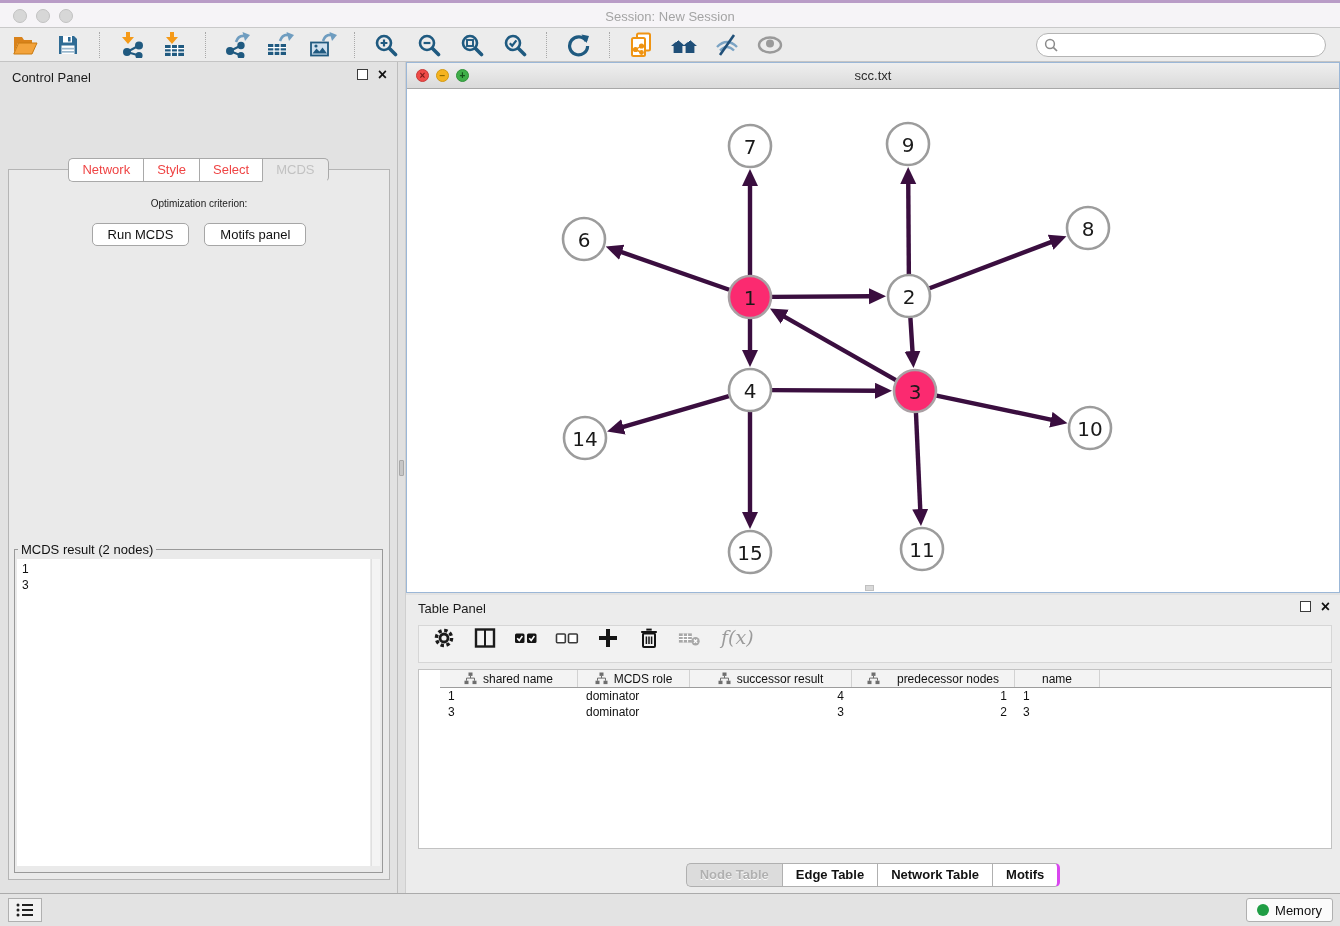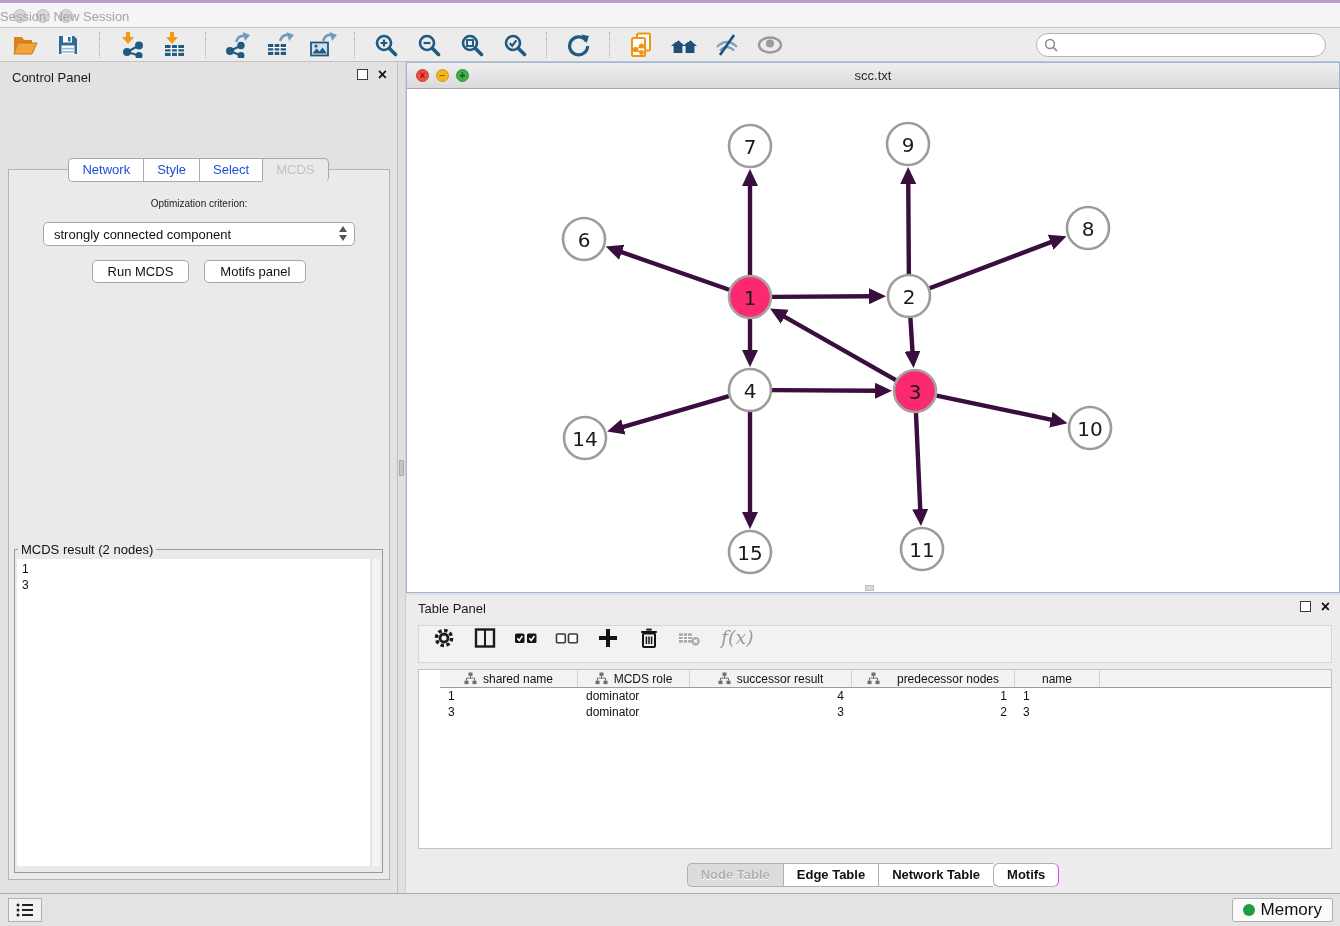--- a/index.html
+++ b/index.html
@@ -6,21 +6,21 @@
   html,body { width:1340px; height:926px; }
   body { font-family:"Liberation Sans", sans-serif; background:#e2e2e2; overflow:hidden; }
   .app { position:absolute; inset:0; width:1340px; height:926px; background:#e2e2e2; }
 
   
   .titlebar { position:absolute; top:0; left:0; right:0; height:28px; background:#f6f4f7;
     border-top:3px solid #b99cc7; border-bottom:1px solid #c9c9c9; }
   .traffic { position:absolute; top:6px; left:13px; display:flex; gap:9px; }
   .tl-dot { width:14px; height:14px; border-radius:50%; background:#d7d7d7; border:1px solid #c2c2c2; }
   .win-title { position:absolute; top:0; left:0; right:0; height:25px; line-height:27px;
-    font-size:13px; color:#a4a4a4; }
+    text-align:center; font-size:13px; color:#a4a4a4; }
 
   
   .toolbar { position:absolute; top:28px; left:0; right:0; height:34px; background:#ececec;
     border-bottom:1px solid #c4c4c4; display:flex; align-items:center; padding:0 10px; gap:13px; }
   .tb-sep { width:0; height:26px; border-left:1px dotted #a9a9a9; margin:0 3px; }
   .ticon { display:flex; align-items:center; justify-content:center; width:30px; height:28px; cursor:default; }
   .ticon svg { display:block; }
   .search-wrap { margin-left:auto; margin-right:4px; position:relative; }
   .search-input { width:290px; height:24px; border:1px solid #b4b4b4; border-radius:12px;
     background:#fff; padding:0 10px 0 26px; font-size:13px; outline:none; }
@@ -28,21 +28,21 @@
 
   
   .control-panel { position:absolute; top:62px; left:0; width:397px; bottom:33px; background:#e2e2e2; }
   .panel-hdr { position:absolute; top:0; left:0; right:0; height:32px; }
   .panel-hdr-title { position:absolute; left:12px; top:8px; font-size:13px; color:#1a1a1a; }
   .hdr-icons { position:absolute; right:10px; top:7px; display:flex; gap:10px; align-items:center; }
   .float-ic { width:11px; height:11px; border:1.6px solid #3c3c3c; background:#fff; }
   .close-ic { font-size:16px; font-weight:bold; color:#111; line-height:11px; }
 
   .cp-tabs { position:absolute; top:96px; left:0; right:0; display:flex; justify-content:center; z-index:2; }
-  .cp-tab { font-size:13px; padding:3px 13px 4px; background:#fff; border:1px solid #a9a9a9; border-right:none; color:#1d4ed8; }
+  .cp-tab { font-size:13px; padding:3px 13px 4px; background:#fff; border:1px solid #a9a9a9; border-right:none; color:#ef4444; }
   .cp-tab:first-child { border-top-left-radius:5px; border-bottom-left-radius:5px; }
   .cp-tab.active { background:#eaeaea; color:#c2c2c2; border-right:1px solid #a9a9a9;
     border-top-right-radius:5px; border-bottom-right-radius:5px; border-bottom-color:#eaeaea; }
   .cp-content { position:absolute; top:107px; left:8px; right:7px; bottom:13px;
     background:#eaeaea; border:1px solid #b5b5b5; }
   .opt-label { margin-top:28px; text-align:center; font-size:10px; color:#1a1a1a; }
   .select-row { display:flex; justify-content:center; margin-top:13px; }
   .cp-select { width:312px; height:24px; background:#fff; border:1px solid #a8a8a8; border-radius:5px;
     font-size:13px; color:#111; display:flex; align-items:center; padding-left:10px; position:relative; }
   .stepper { position:absolute; right:7px; top:3px; display:flex; flex-direction:column; gap:3px; }
@@ -94,29 +94,29 @@
   .th { display:flex; align-items:center; justify-content:center; gap:6px; border-right:1px solid #d2d2d2;
     color:#111; overflow:hidden; }
   .tr { display:flex; height:16px; align-items:center; }
   .td { padding:0 8px; overflow:hidden; color:#111; }
   .c0 { width:138px; } .c1 { width:112px; } .c2 { width:162px; } .c3 { width:163px;gap:17px; } .c4 { width:85px; }
   .ra { text-align:right; }
   .tp-tabs { position:absolute; bottom:6px; left:0; right:0; display:flex; justify-content:center; }
   .tp-tab { font-size:13px; font-weight:600; padding:3px 13px 4px; background:#fff;
     border:1px solid #b0b0b0; border-right:none; color:#111; }
   .tp-tab:first-child { border-top-left-radius:5px; border-bottom-left-radius:5px; }
-  .tp-tab:last-child { border-right:1px solid #d946ef; border-top-right-radius:5px; border-bottom-right-radius:5px;border-radius:6px; }
+  .tp-tab:last-child { border-right:3px solid #d946ef; border-top-right-radius:5px; border-bottom-right-radius:5px; }
   .tp-tab.active { background:#dcdcdc; color:#b0b0b0; text-shadow:0 1px 0 #fff; }
 
   
   .statusbar { position:absolute; bottom:0; left:0; right:0; height:33px; background:#e3e3e3; border-top:1px solid #ababab; }
   .sb-left-btn { position:absolute; left:8px; top:4px; width:34px; height:24px; background:#f2f2f2;
     border:1px solid #b0b0b0; display:flex; align-items:center; justify-content:center; }
   .memory-btn { position:absolute; right:7px; top:4px; height:24px; background:#fbfbfb; border:1px solid #b0b0b0;
-    border-radius:3px; display:flex; align-items:center; gap:6px; padding:0 10px; font-size:17px; color:#111; }
+    border-radius:3px; display:flex; align-items:center; gap:6px; padding:0 10px; font-size:13px; color:#111; }
   .mem-dot { width:12px; height:12px; border-radius:50%; background:#1f9d44; }
 </style>
 </head>
 <body>
 
 <div class="app">
 
   <div class="titlebar">
     <div class="traffic">
       <div class="tl-dot"></div>
@@ -279,29 +279,20 @@
       </div>
     </div>
     <div class="cp-tabs">
       <div class="cp-tab">Network</div>
       <div class="cp-tab">Style</div>
       <div class="cp-tab">Select</div>
       <div class="cp-tab active">MCDS</div>
     </div>
     <div class="cp-content">
       <div class="opt-label">Optimization criterion:</div>
-      <div class="select-row">
-        <div class="cp-select">
-          <span>strongly connected component</span>
-          <span class="stepper">
-            <span class="tri-up"></span>
-              <span class="tri-dn"></span>
-          </span>
-        </div>
-      </div>
       <div class="btn-row">
         <button class="cp-btn">Run MCDS</button>
         <button class="cp-btn">Motifs panel</button>
       </div>
       <fieldset class="result-fs">
         <legend>MCDS result (2 nodes)</legend>
         <div style="position:relative; width:100%; height:calc(100% - 4px);">
           <div class="result-box">1
 3</div>
           <div class="result-scroll"></div>

